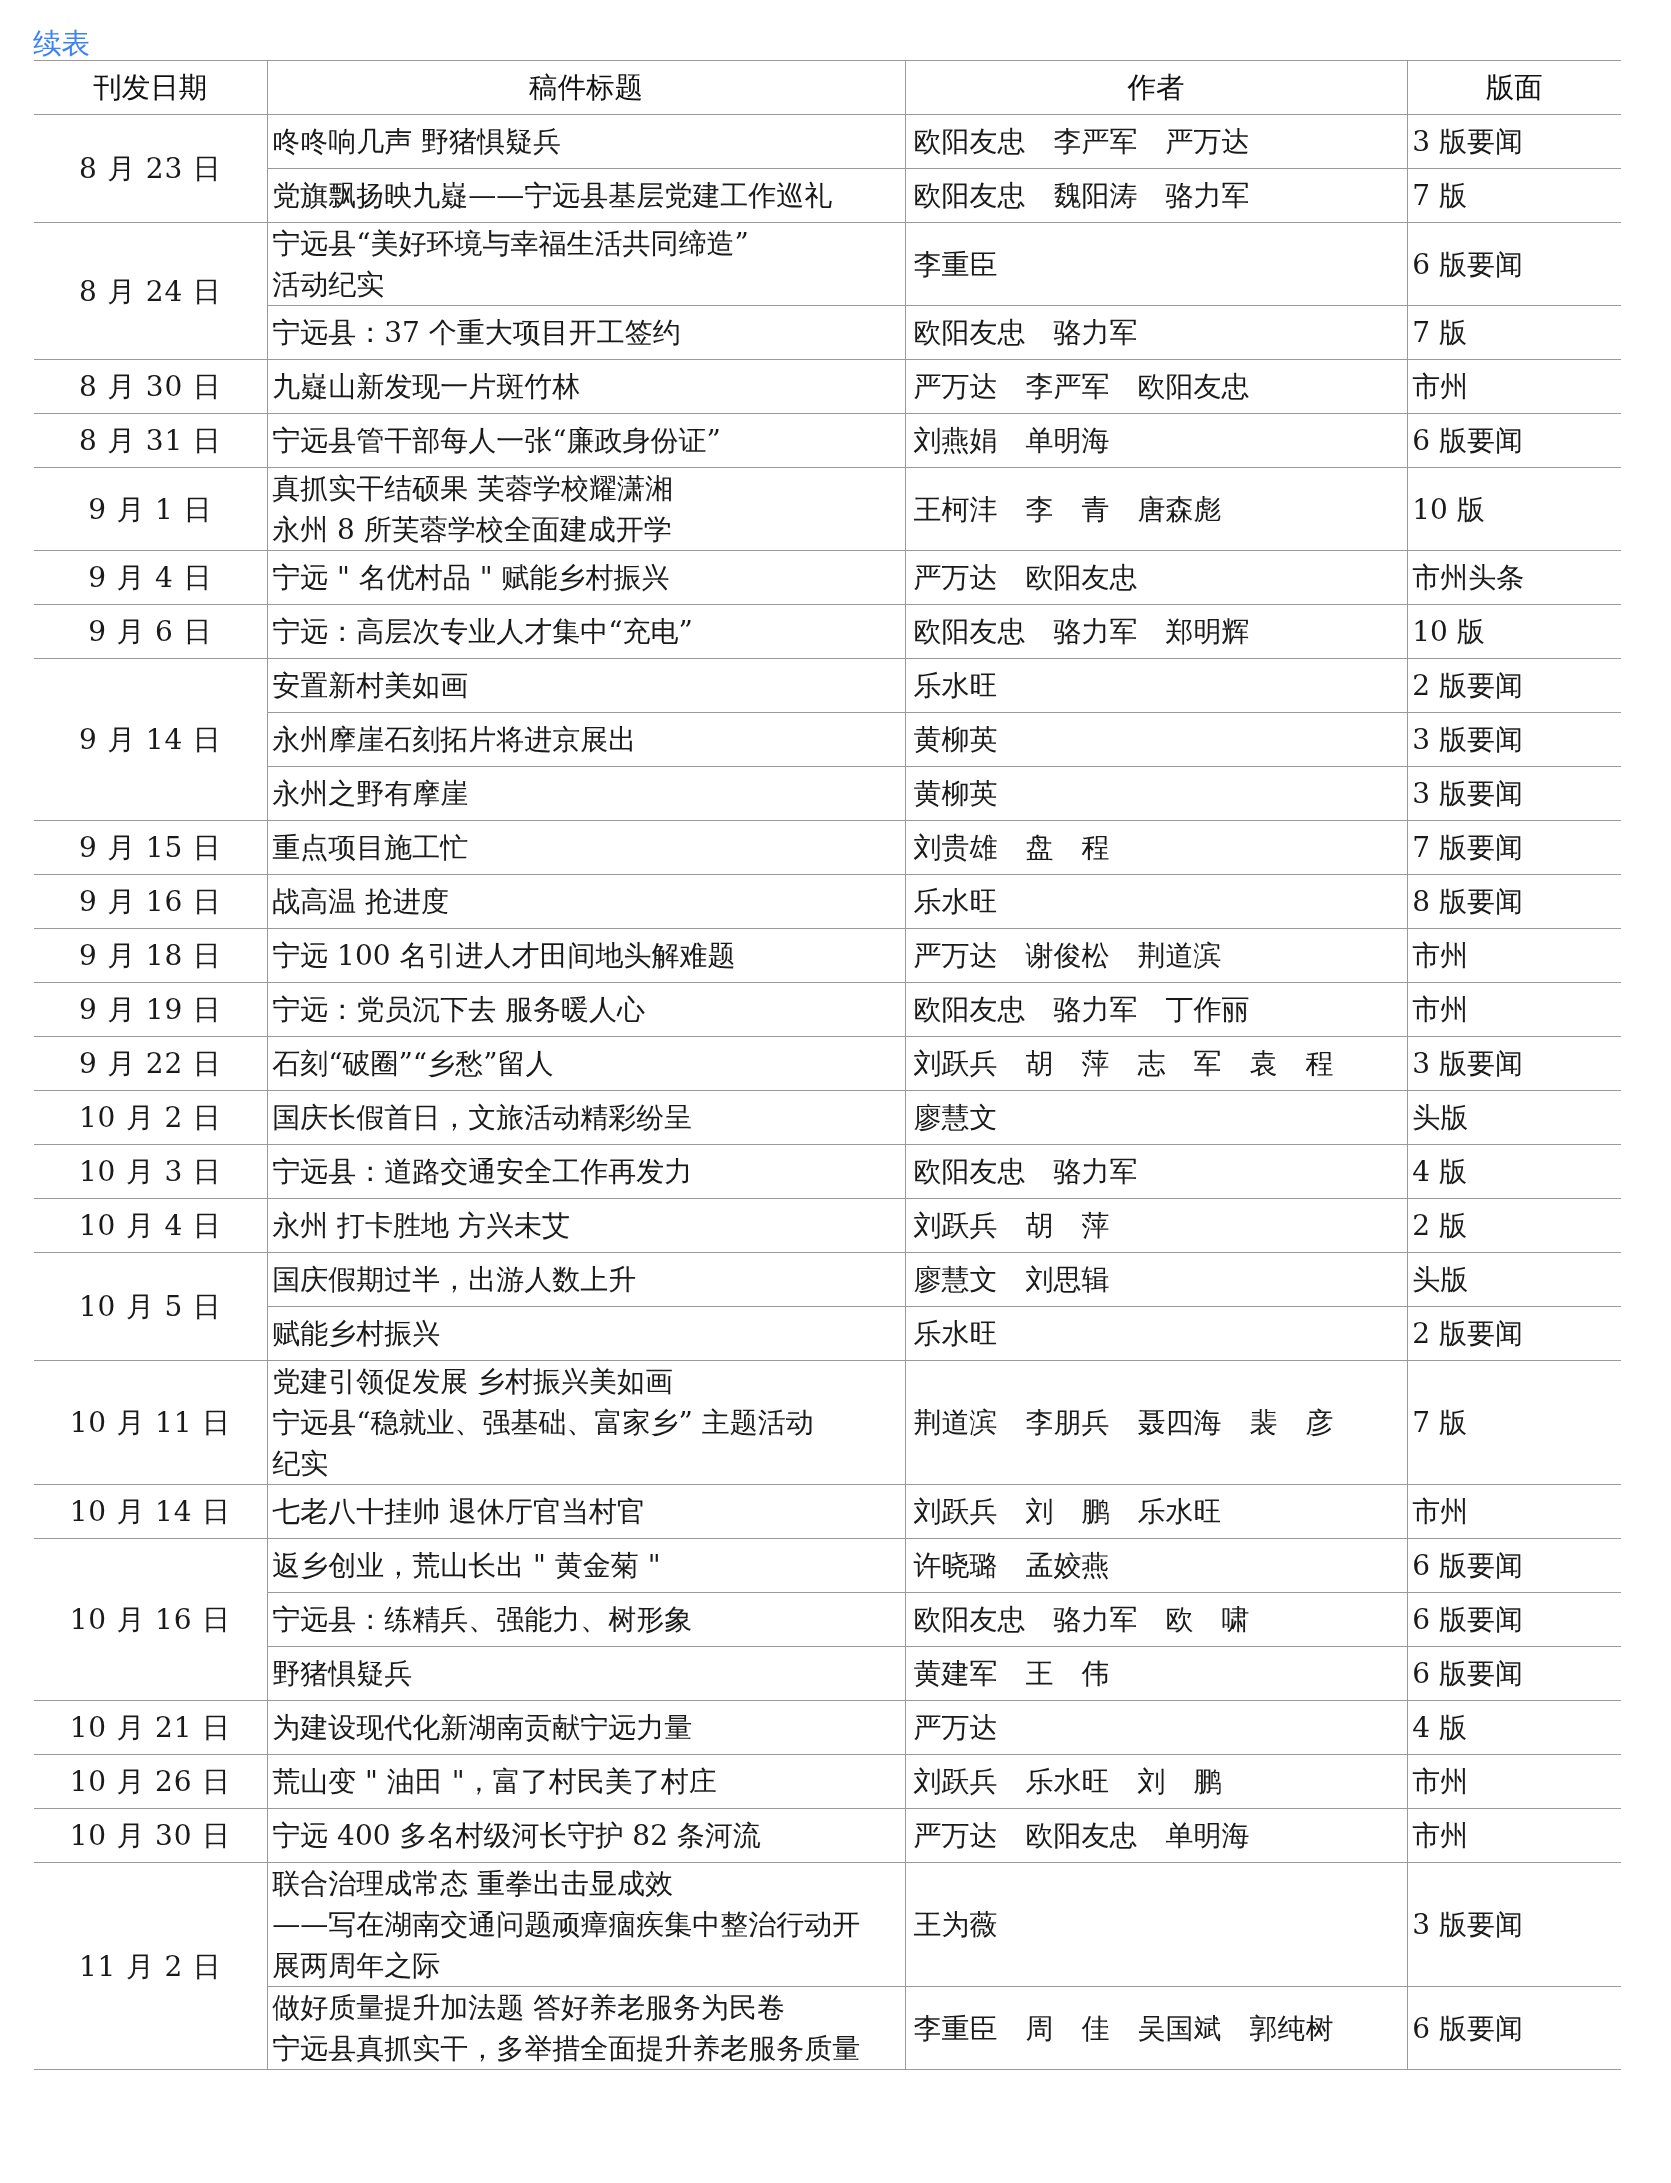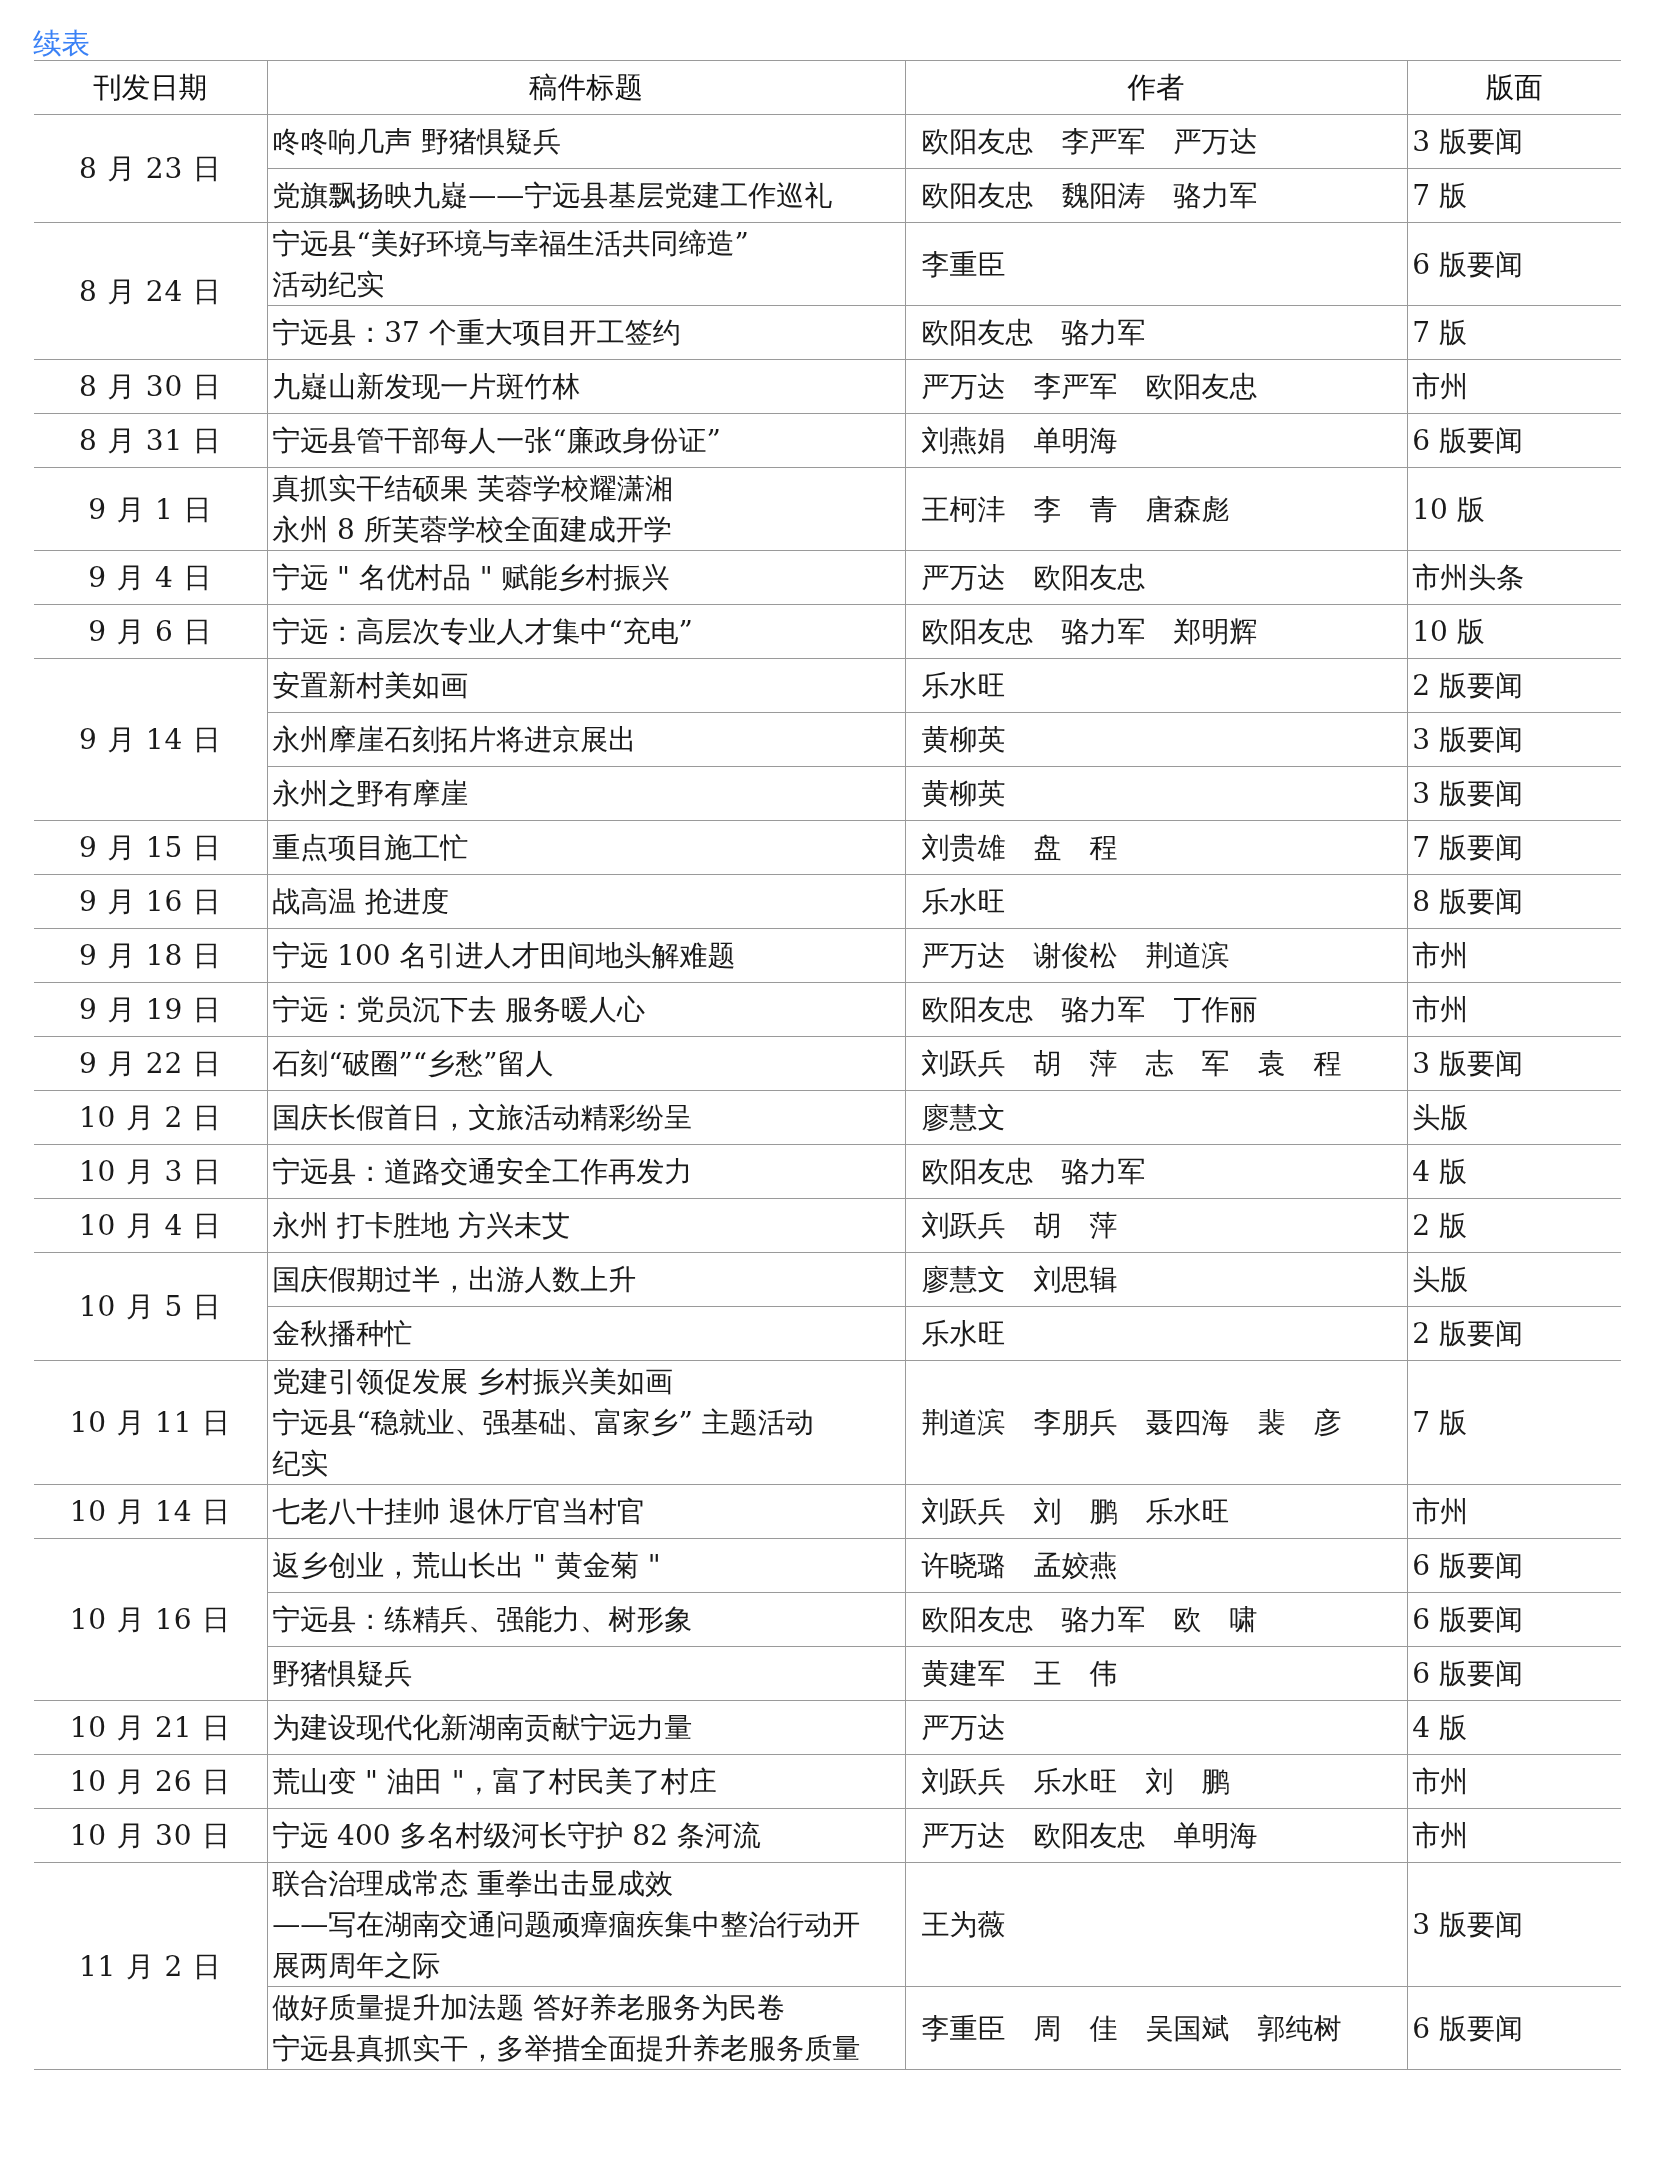--- a/index.html
+++ b/index.html
@@ -14,21 +14,21 @@
   table.pubs col.c-author { width: 502px; }
   table.pubs col.c-page { width: 214px; }
   table.pubs th, table.pubs td { border-top: 1.6px solid #9a9a9a; border-bottom: 1.6px solid #9a9a9a;
                padding: 0 4.7px; vertical-align: middle; overflow: hidden; }
   table.pubs th + th, table.pubs td.title, table.pubs td.author, table.pubs td.page { border-left: 0.8px solid #9a9a9a; }
   table.pubs th { height: 53px; font-family: Liberation Mono, monospace;
                   font-weight: normal; font-size: 28.5px; color: #111; text-align: center; }
   table.pubs td { font-size: 28px; line-height: 41px; white-space: nowrap; }
   table.pubs td.date { text-align: center; border-left: none; letter-spacing: 0.8px; }
   table.pubs td.title { padding-left: 4.7px; }
-  table.pubs td.author { padding-left: 16px; white-space: pre; }
+  table.pubs td.author { padding-left: 8px; white-space: pre; }
   table.pubs td.page { padding-left: 4.7px; }
   tr.h1 td { height: 53px; }
   tr.h2 td { height: 79px; }
   tr.h3 td { height: 121px; }
   .line { display: block; }
 </style>
 </head>
 <body>
 
 <div class="caption">续表</div>
@@ -210,21 +210,21 @@
       <tr class="h1">
         <td class="date" rowspan="2">10 月 5 日</td>
         <td class="title">
           <span class="line">国庆假期过半，出游人数上升</span>
         </td>
         <td class="author">廖慧文　刘思辑</td>
         <td class="page">头版</td>
       </tr>
       <tr class="h1">
         <td class="title">
-          <span class="line">金秋播种忙</span>
+          <span class="line">赋能乡村振兴</span>
         </td>
         <td class="author">乐水旺</td>
         <td class="page">2 版要闻</td>
       </tr>
       <tr class="h3">
         <td class="date" rowspan="1">10 月 11 日</td>
         <td class="title">
           <span class="line">党建引领促发展 乡村振兴美如画</span>
           <span class="line">宁远县“稳就业、强基础、富家乡” 主题活动</span>
           <span class="line">纪实</span>

